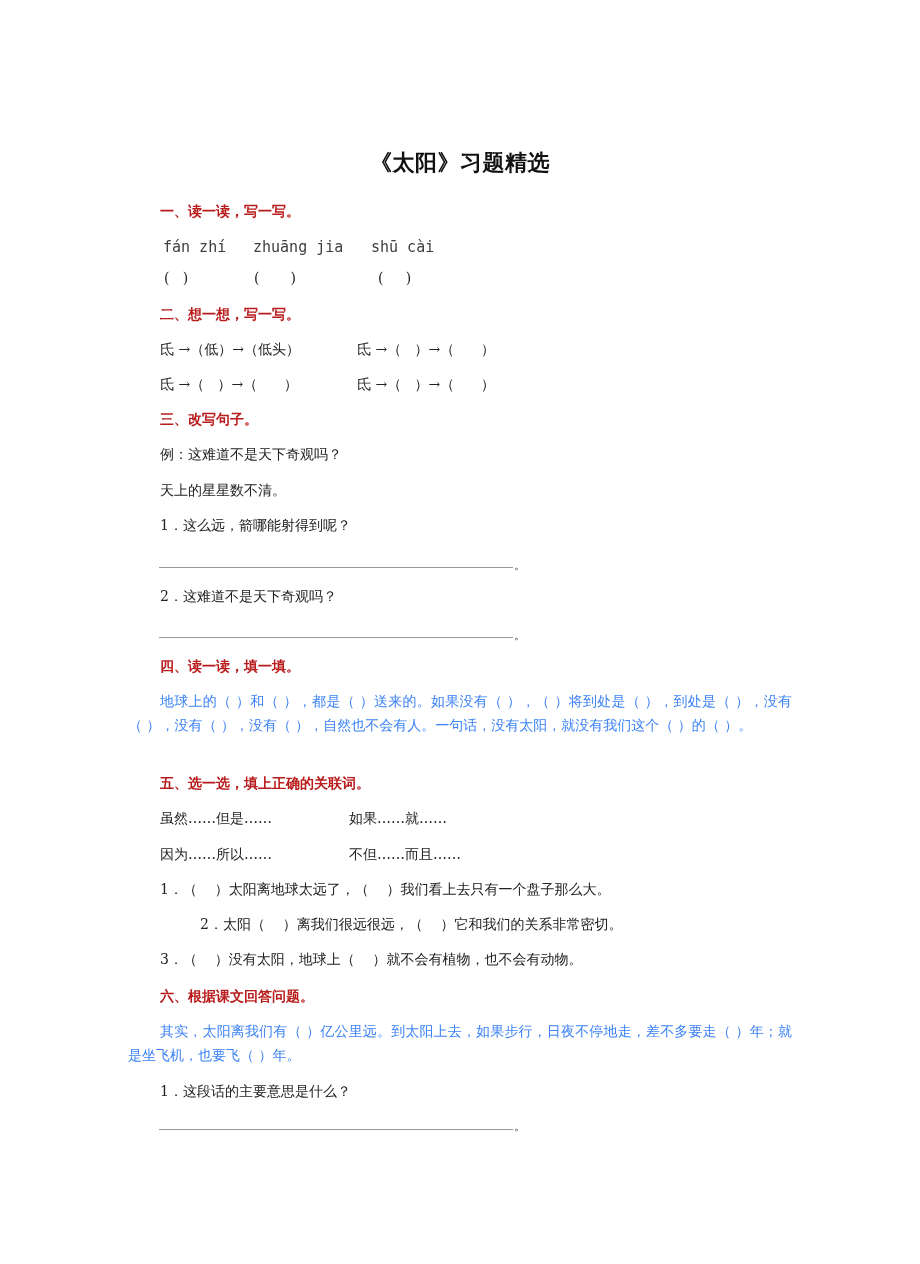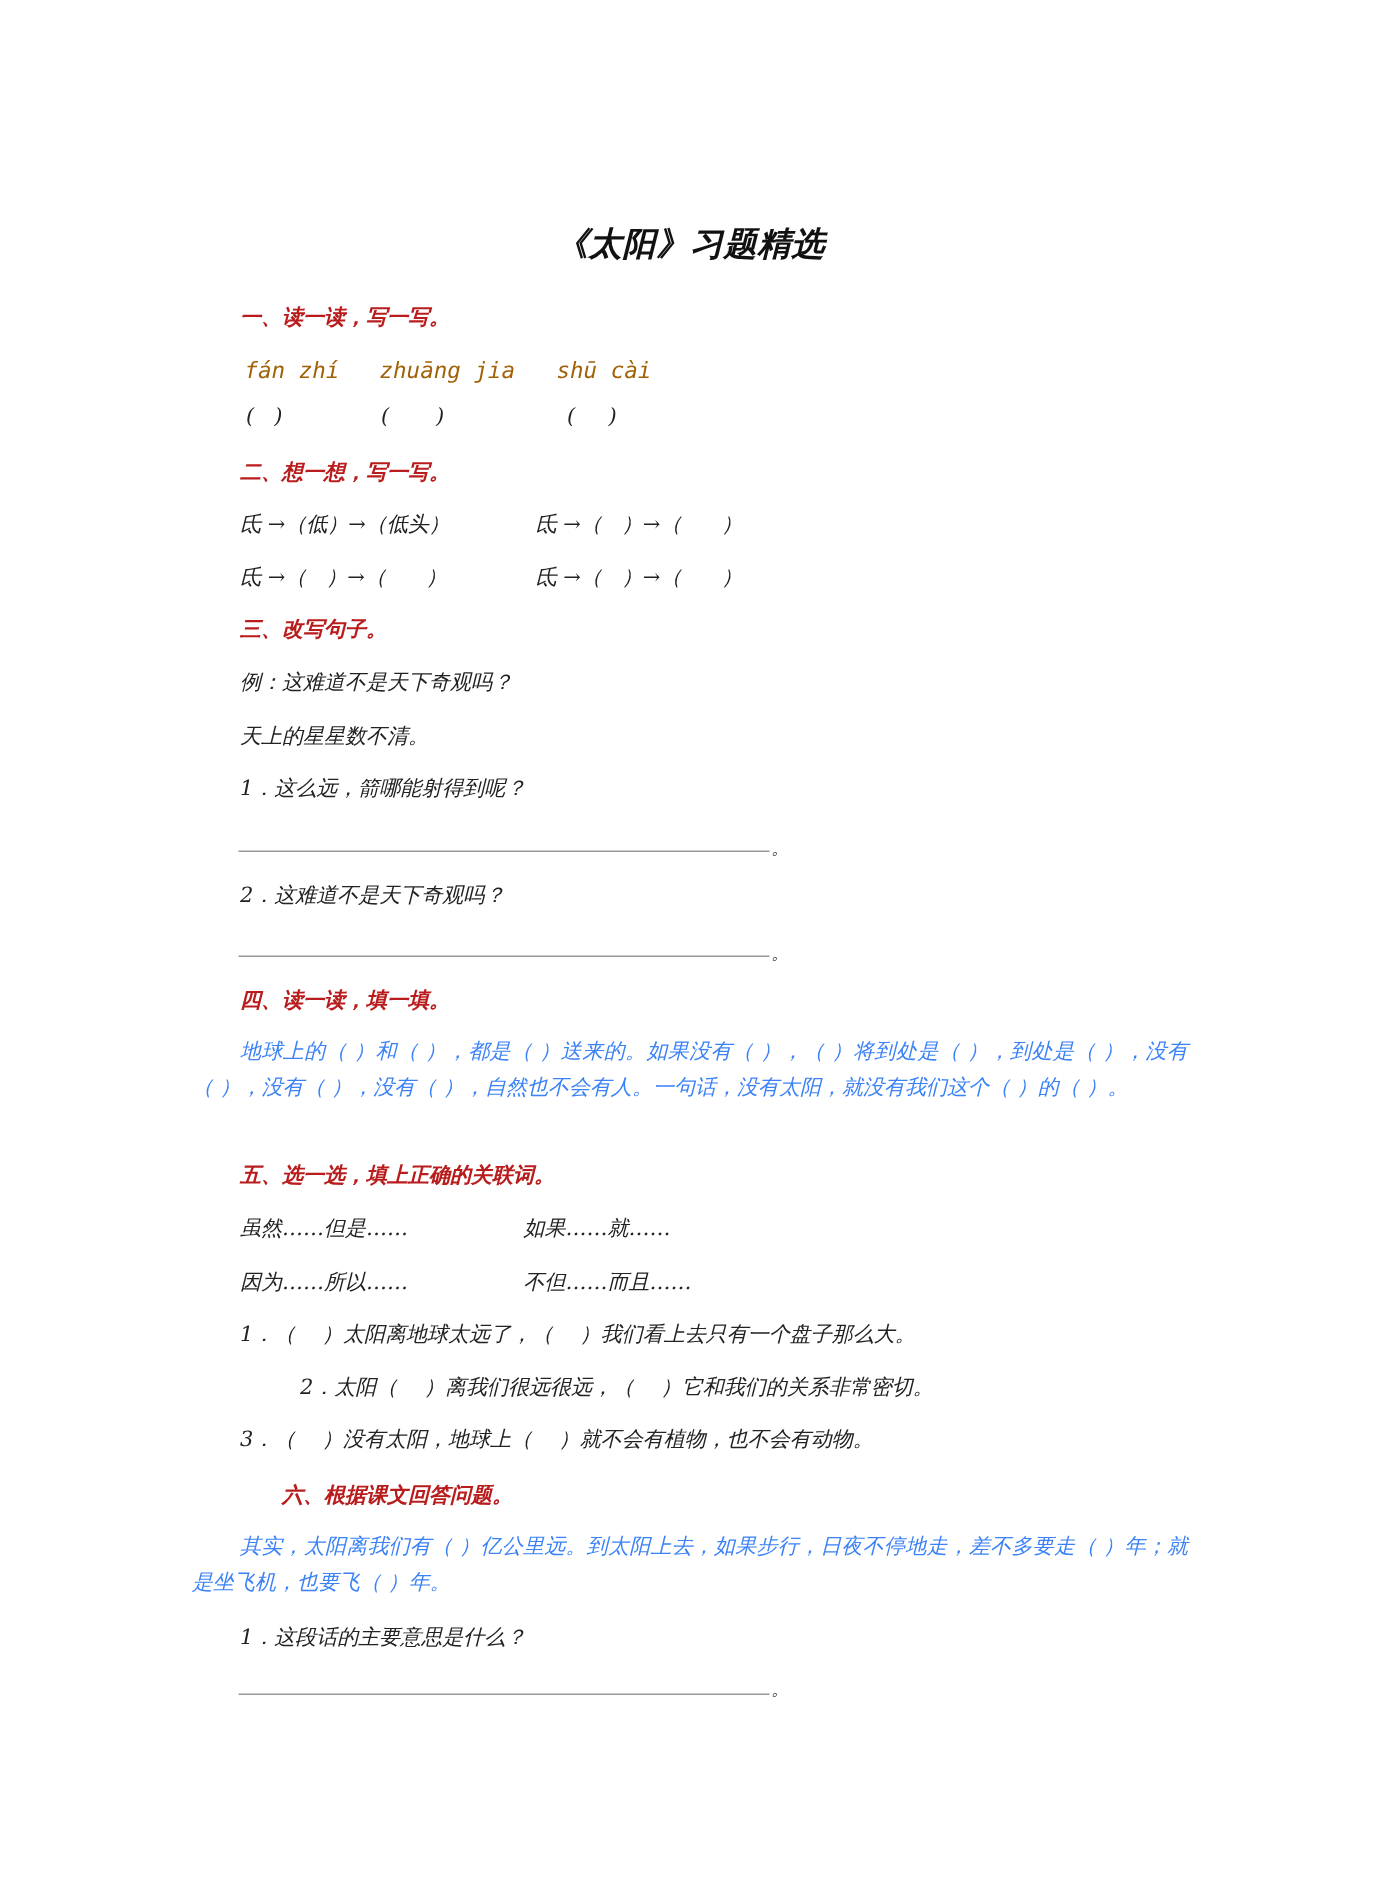--- a/index.html
+++ b/index.html
@@ -1,24 +1,24 @@
 <!DOCTYPE html>
 <html><head>
   <meta charset="utf-8">
   <style>
     html, body { margin: 0; padding: 0; background: #ffffff; }
     body { width: 920px; height: 1264px; position: relative; overflow: hidden;
            font-family: "DejaVu Serif", "Liberation Serif", serif; color: #1a1a1a; }
-    .page { position: absolute; left: 0; top: 0; width: 904px; height: 1264px; background: #fff; font-style: italic; }
+    .page { position: absolute; left: 0; top: 0; width: 904px; height: 1264px; background: #fff; }
     .abs { position: absolute; white-space: pre; }
     .title { left: 0; width: 920px; top: 148px; text-align: center; font-family: "DejaVu Sans", "Liberation Sans", sans-serif;
              font-weight: bold; font-size: 22px; color: #111; letter-spacing: 0.5px; }
     .heading { font-family: "DejaVu Sans", "Liberation Sans", sans-serif; font-weight: bold; font-size: 14px; color: #b91c1c; }
     .txt { font-size: 14px; color: #222; }
-    .pinyin { font-family: "DejaVu Sans Mono", "Liberation Mono", monospace; font-size: 15px; color: #a16207; }
+    .pinyin { font-family: "DejaVu Sans Mono", "Liberation Mono", monospace; font-size: 15px; color: #404040; }
     .para { position: absolute; left: 128px; width: 664px; font-size: 14px; color: #3b82f6; line-height: 24px;
             text-indent: 32px; text-align: justify; white-space: normal; }
     .blank-line { position: absolute; height: 0; border-top: 1px solid #9a9a9a; }
     .period { position: absolute; font-size: 12px; color: #333; }
   </style>
 </head>
 <body>
 
 <div class="page">
 
@@ -53,19 +53,19 @@
 
   <div class="abs heading" style="left:160px; top:775px;">五、选一选，填上正确的关联词。</div>
   <div class="abs txt" style="left:160px; top:810px;">虽然……但是……</div>
   <div class="abs txt" style="left:349px; top:810px;">如果……就……</div>
   <div class="abs txt" style="left:160px; top:846px;">因为……所以……</div>
   <div class="abs txt" style="left:349px; top:846px;">不但……而且……</div>
   <div class="abs txt" style="left:160px; top:881px;">1．（    ）太阳离地球太远了，（    ）我们看上去只有一个盘子那么大。</div>
   <div class="abs txt" style="left:160px; top:916px;margin-left:40px;">2．太阳（    ）离我们很远很远，（    ）它和我们的关系非常密切。</div>
   <div class="abs txt" style="left:160px; top:951px;">3．（    ）没有太阳，地球上（    ）就不会有植物，也不会有动物。</div>
 
-  <div class="abs heading" style="left:160px; top:988px;margin-left:28px;">六、根据课文回答问题。</div>
+  <div class="abs heading" style="left:160px; top:988px;">六、根据课文回答问题。</div>
   <div class="para" style="top:1019px;">其实，太阳离我们有（    ）亿公里远。到太阳上去，如果步行，日夜不停地走，差不多要走（    ）年；就是坐飞机，也要飞（    ）年。</div>
   <div class="abs txt" style="left:160px; top:1083px;">1．这段话的主要意思是什么？</div>
   <div class="blank-line" style="left:159px; top:1129px; width:354px;"></div>
   <div class="period" style="left:514px; top:1118px;">。</div>
 
 </div>
 
 </body></html>

